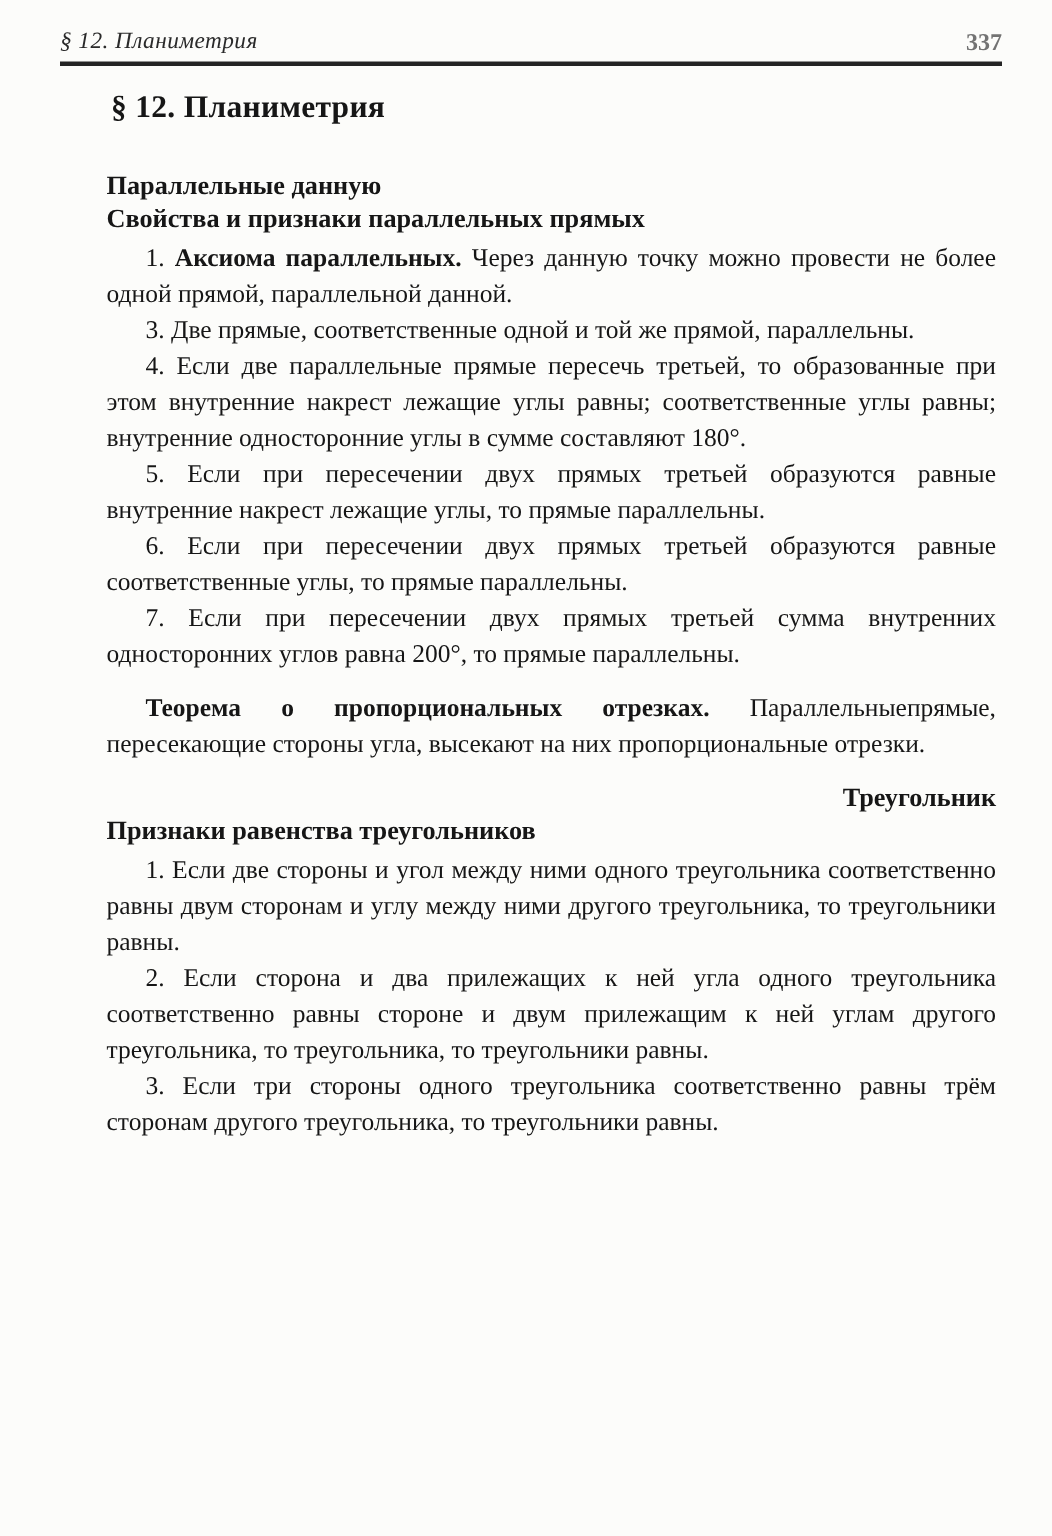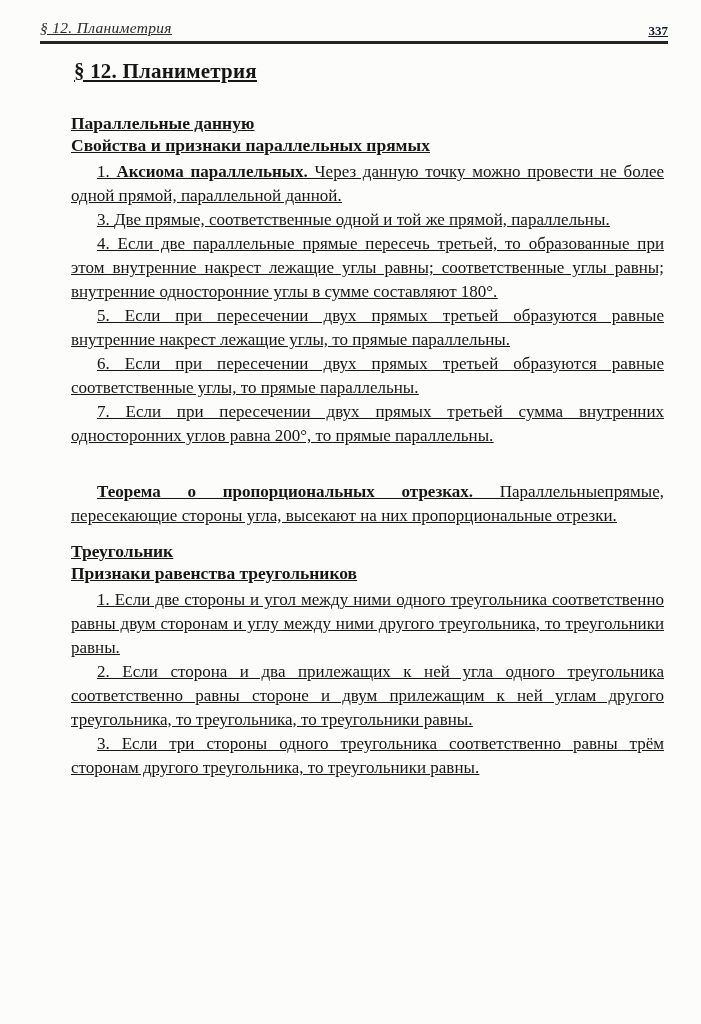--- a/index.html
+++ b/index.html
@@ -1,15 +1,15 @@
 <!DOCTYPE html>
 <html lang="ru"><head>
 <meta charset="utf-8">
 <style>
-  * { margin: 0; padding: 0; box-sizing: border-box; text-decoration: underline; }
+  * { margin: 0; padding: 0; box-sizing: border-box; }
   html { background: #e8e8e6; }
   body {
     width: 701px; height: 1024px;
     margin: 0;
     background: #fcfcfa;
     font-family: "Liberation Serif", "DejaVu Serif", serif;
     color: #161616;
     position: relative;
     overflow: hidden;
   }
@@ -22,23 +22,23 @@
     border-bottom: 3px solid #242424;
     padding-bottom: 4px;
   }
   .running-title {
     font-style: italic;
     font-size: 15.5px;
     letter-spacing: 0.3px;
     color: #2a2a2a;
   }
   .page-number {
-    font-size: 13px;
+    font-size: 16px;
     font-weight: 600;
-    color: #0f172a;
+    color: #737373;
     line-height: 1;
   }
   .content {
     position: absolute;
     top: 50px; left: 71px; width: 593px;
   }
   .doc-title {
     font-size: 21px;
     line-height: 26px;
     font-weight: bold;
@@ -58,25 +58,25 @@
     margin-bottom: 4px;
   }
   p.item, p.theorem {
     font-size: 17px;
     line-height: 24px;
     text-align: justify;
     text-indent: 26px;
     margin: 0;
     hyphens: auto;
   }
-  p.theorem { margin-top: 32px; }
+  p.theorem { margin-top: 12px; }
   p.theorem.first { margin-top: 20px; }
   .lead { font-weight: bold; }
   .lead.wide-gap { margin-right: 8px; }
-  .sec-heading.triangle { margin-top: 12px; }
+  .sec-heading.triangle { margin-top: 12px; text-align: right; }
 </style>
 </head>
 <body>
 
 <div class="running-header">
   <span class="running-title">§ 12. Планиметрия</span>
   <span class="page-number">337</span>
 </div>
 
 <div class="content">

